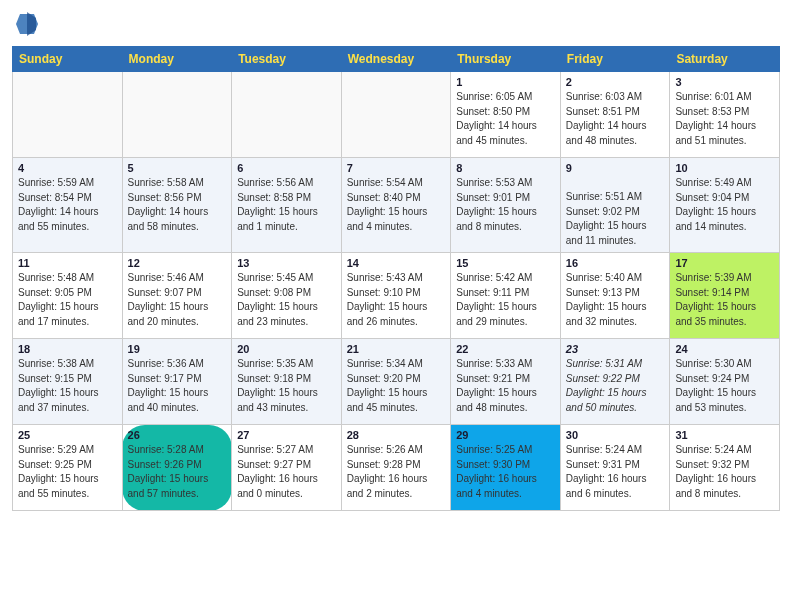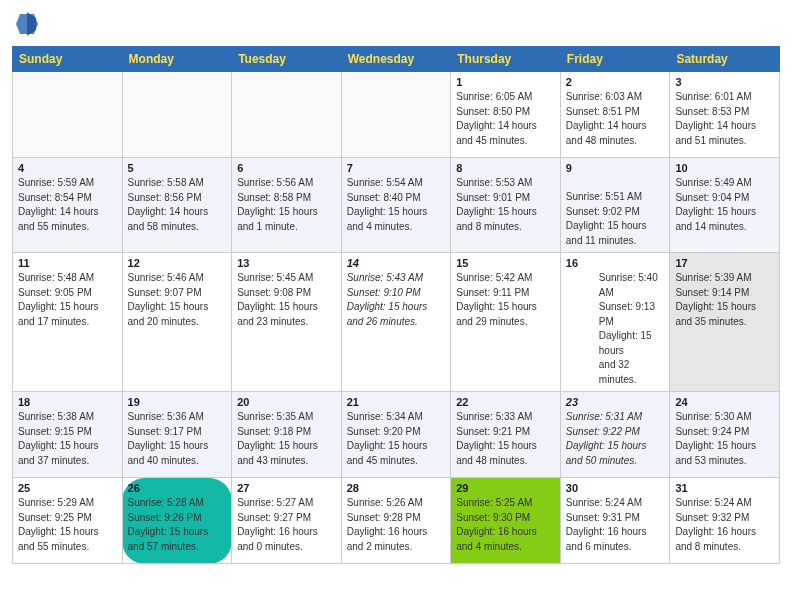--- a/index.html
+++ b/index.html
@@ -232,42 +232,42 @@
 Daylight: 15 hours
 and 20 minutes.</div>
           </td>
           <td style="background: rgb(255, 255, 255);">
             <span class="day-num">13</span>
             <div class="day-detail" style="white-space: pre-line;">Sunrise: 5:45 AM
 Sunset: 9:08 PM
 Daylight: 15 hours
 and 23 minutes.</div>
           </td>
-          <td style="background: rgb(255, 255, 255); font-style: italic;">
+          <td style="background: rgb(255, 255, 255);">
             <span class="day-num">14</span>
             <div class="day-detail" style="white-space: pre-line;">Sunrise: 5:43 AM
 Sunset: 9:10 PM
 Daylight: 15 hours
 and 26 minutes.</div>
           </td>
           <td style="background: rgb(255, 255, 255);">
             <span class="day-num">15</span>
             <div class="day-detail" style="white-space: pre-line;">Sunrise: 5:42 AM
 Sunset: 9:11 PM
 Daylight: 15 hours
 and 29 minutes.</div>
           </td>
           <td style="background: rgb(255, 255, 255);">
             <span class="day-num">16</span>
-            <div class="day-detail" style="white-space: pre-line; margin-left: 33px;">Sunrise: 5:40 AM
+            <div class="day-detail" style="white-space: pre-line;">Sunrise: 5:40 AM
 Sunset: 9:13 PM
 Daylight: 15 hours
 and 32 minutes.</div>
           </td>
-          <td style="background: #e5e5e5;">
+          <td style="background: #bef264;">
             <span class="day-num">17</span>
             <div class="day-detail" style="white-space: pre-line;">Sunrise: 5:39 AM
 Sunset: 9:14 PM
 Daylight: 15 hours
 and 35 minutes.</div>
           </td>
         </tr>
         <tr>
           <td style="background: rgb(240, 244, 250);">
             <span class="day-num">18</span>
@@ -341,21 +341,21 @@
 Daylight: 16 hours
 and 0 minutes.</div>
           </td>
           <td style="background: rgb(255, 255, 255);">
             <span class="day-num">28</span>
             <div class="day-detail" style="white-space: pre-line;">Sunrise: 5:26 AM
 Sunset: 9:28 PM
 Daylight: 16 hours
 and 2 minutes.</div>
           </td>
-          <td style="background: #84cc16;">
+          <td style="background: #0ea5e9;">
             <span class="day-num">29</span>
             <div class="day-detail" style="white-space: pre-line;">Sunrise: 5:25 AM
 Sunset: 9:30 PM
 Daylight: 16 hours
 and 4 minutes.</div>
           </td>
           <td style="background: rgb(255, 255, 255);">
             <span class="day-num">30</span>
             <div class="day-detail" style="white-space: pre-line;">Sunrise: 5:24 AM
 Sunset: 9:31 PM

